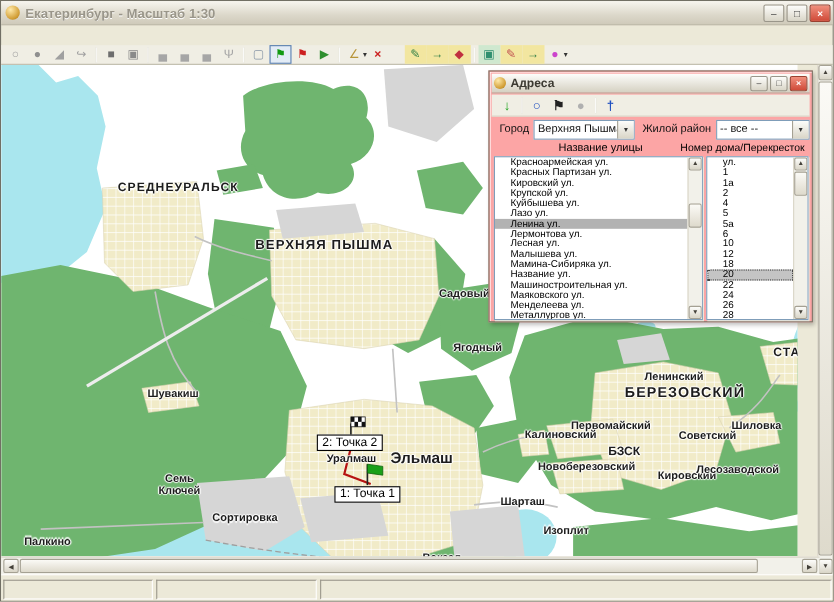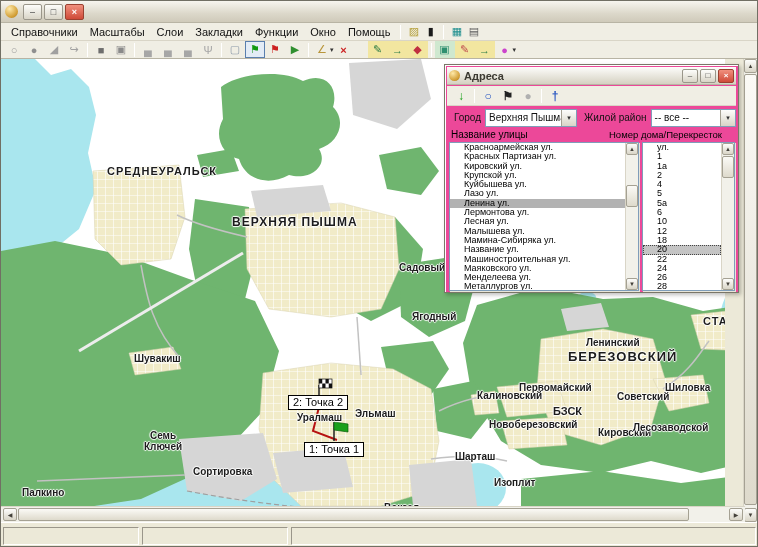--- a/index.html
+++ b/index.html
@@ -35,74 +35,60 @@
   
   .vscroll{position:absolute;right:0;top:58px;width:14px;height:463px;background:#f2f1ea;border-left:1px solid #d9d5c7;}
   .hscroll{position:absolute;left:0;top:505px;width:744px;height:16px;background:#f2f1ea;border-top:1px solid #d9d5c7;}
   .sbtn{position:absolute;background:linear-gradient(#fdfdfb,#d9d5c7);border:1px solid #a5a193;border-radius:2px;
     font-size:6px;color:#44413a;display:flex;align-items:center;justify-content:center;}
   .thumb{position:absolute;background:linear-gradient(#fbfaf6,#dedacc);border:1px solid #a5a193;border-radius:2px;}
   
   .statusbar{position:absolute;left:0;top:521px;width:758px;height:26px;background:#ece9d8;border-top:1px solid #fff;}
   .spanel{position:absolute;top:4px;height:18px;border:1px solid #9a968a;border-bottom-color:#fff;border-right-color:#fff;background:#ece9d8;}
   
-  .dialog{position:absolute;left:443px;top:63px;width:295px;height:229px;background:#ec4899;
+  .dialog{position:absolute;left:443px;top:63px;width:295px;height:229px;background:#fca5a5;
     border:1px solid #7a7668;box-shadow:1px 1px 0 #fff inset,2px 2px 4px rgba(0,0,0,.25);}
   .dlg-title{position:absolute;left:2px;top:2px;right:2px;height:18px;display:flex;align-items:center;padding:0 2px;
     background:linear-gradient(#fdfdfb,#d5d1c2);border-bottom:1px solid #b8b4a4;}
   .dlg-title .appicon{width:11px;height:11px;margin-right:4px;}
   .dtitle{font-size:11px;font-weight:bold;color:#3c3a32;flex:1;}
   .dlg-title .wbtn{width:16px;height:14px;line-height:12px;font-size:8px;}
   .dlg-toolbar{position:absolute;left:2px;top:21px;right:2px;height:20px;background:#f0eee4;border-bottom:1px solid #d9d5c7;display:flex;align-items:center;padding:0 4px;}
   .dlg-toolbar .tbtn{font-size:12px;font-weight:bold;}
   .cmb-row{position:absolute;left:2px;top:42px;right:2px;height:21px;display:flex;align-items:center;font-size:10px;color:#111;}
   .cmb-label{padding:0 4px 0 7px;white-space:nowrap;}
   .combo{height:18px;background:#fff;border:1px solid #7f9db9;display:flex;align-items:center;position:relative;}
   .combo .val{flex:1;font-size:10px;padding:0 3px;white-space:nowrap;overflow:hidden;}
   .combo .cbtn{width:15px;height:16px;background:linear-gradient(#fdfdfb,#d9d5c7);border-left:1px solid #a5a193;display:flex;align-items:center;justify-content:center;font-size:7px;color:#333;}
   .hdr-row{position:absolute;left:2px;top:63px;right:2px;height:14px;font-size:10px;color:#000;}
-  .hdr{position:absolute;top:1px;text-align:left;white-space:nowrap;}
+  .hdr{position:absolute;top:1px;text-align:center;white-space:nowrap;}
   .listbox{position:absolute;background:#fff;border:1px solid #7f9db9;box-shadow:1px 1px 0 #e8e6da;overflow:hidden;}
   .lrow{font-size:9px;line-height:9.3px;color:#000;padding:0 14px;white-space:nowrap;overflow:hidden;}
   .lrow.sel{background:#b2b2b2;}
   .lrow.sel2{background:#c4c4c4;outline:1px dotted #444;outline-offset:-1px;}
   .lscroll{position:absolute;top:0;right:0;width:13px;bottom:0;background:#f2f1ea;border-left:1px solid #d9d5c7;}
   .lscroll .sbtn{left:0;width:12px;height:12px;}
   .lscroll .thumb{left:0;width:12px;}
   .grip{border-top:1px solid #9a968a;border-bottom:1px solid #9a968a;height:3px;width:6px;margin:auto;}
 </style>
 </head>
 <body>
 
 <div class="window">
 
   <div class="titlebar">
     <span class="appicon"></span>
+    <span class="wtitle">Екатеринбург - Масштаб 1:30</span>
     <span class="winbtns">
       <span class="wbtn" style="color: rgb(58, 58, 58);">‒</span>
       <span class="wbtn" style="color: rgb(58, 58, 58);">□</span>
       <span class="wbtn close" style="color: rgb(255, 255, 255);">×</span>
     </span>
   </div>
 
-  <div class="menubar">
-    <span class="menuitem">Справочники</span>
-    <span class="menuitem">Масштабы</span>
-    <span class="menuitem">Слои</span>
-    <span class="menuitem">Закладки</span>
-    <span class="menuitem">Функции</span>
-    <span class="menuitem">Окно</span>
-    <span class="menuitem">Помощь</span>
-    <span class="mb-sep"></span>
-    <span class="tbtn sm" style="color: rgb(176, 154, 46);">▨</span>
-    <span class="tbtn sm" style="color: rgb(26, 26, 26);">▮</span>
-    <span class="mb-sep"></span>
-    <span class="tbtn sm" style="color: rgb(31, 143, 143);">▦</span>
-    <span class="tbtn sm" style="color: rgb(95, 95, 95);">▤</span>
-  </div>
 
   <div class="toolbar">
     <span class="tbtn" style="color: rgb(160, 160, 160);">○</span>
     <span class="tbtn" style="color: rgb(143, 143, 143);">●</span>
     <span class="tbtn" style="color: rgb(160, 160, 160);">◢</span>
     <span class="tbtn" style="color: rgb(160, 160, 160);">↪</span>
     <span class="tb-sep"></span>
     <span class="tbtn" style="color: rgb(110, 110, 110);">■</span>
     <span class="tbtn" style="color: rgb(138, 138, 138);">▣</span>
     <span class="tb-sep"></span>
@@ -216,21 +202,21 @@
     <span class="mlabel" style="left: 411px; top: 253px; font-size: 10px;">Ягодный</span>
     <span class="mlabel" style="left: 585px; top: 279px; font-size: 10px;">Ленинский</span>
     <span class="mlabel" style="left: 567px; top: 291px; font-size: 13px; letter-spacing: 1px;">БЕРЕЗОВСКИЙ</span>
     <span class="mlabel" style="left: 702px; top: 257px; font-size: 11px; letter-spacing: 1px;">СТАРОПЫШМИНСК</span>
     <span class="mlabel" style="left: 133px; top: 295px; font-size: 10px;">Шувакиш</span>
     <span class="mlabel" style="left: 518px; top: 324px; font-size: 10px;">Первомайский</span>
     <span class="mlabel" style="left: 476px; top: 332px; font-size: 10px;">Калиновский</span>
     <span class="mlabel" style="left: 616px; top: 333px; font-size: 10px;">Советский</span>
     <span class="mlabel" style="left: 664px; top: 324px; font-size: 10px;">Шиловка</span>
     <span class="mlabel" style="left: 552px; top: 347px; font-size: 11px;">БЗСК</span>
-    <span class="mlabel" style="left: 354px; top: 350px; font-size: 10px;">Эльмаш</span>
+    <span class="mlabel" style="left: 354px; top: 350px; font-size: 14px;">Эльмаш</span>
     <span class="mlabel" style="left: 296px; top: 354px; font-size: 10px;">Уралмаш</span>
     <span class="mlabel" style="left: 488px; top: 361px; font-size: 10px;">Новоберезовский</span>
     <span class="mlabel" style="left: 597px; top: 369px; font-size: 10px;">Кировский</span>
     <span class="mlabel" style="left: 632px; top: 364px; font-size: 10px;">Лесозаводской</span>
     <span class="mlabel ctr" style="left: 143px; top: 372px; font-size: 10px;">Семь
 Ключей</span>
     <span class="mlabel" style="left: 192px; top: 408px; font-size: 10px;">Сортировка</span>
     <span class="mlabel" style="left: 21px; top: 409px; font-size: 10px; margin-top: 20px;">Палкино</span>
     <span class="mlabel" style="left: 454px; top: 393px; font-size: 10px;">Шарташ</span>
     <span class="mlabel" style="left: 493px; top: 419px; font-size: 10px;">Изоплит</span>

